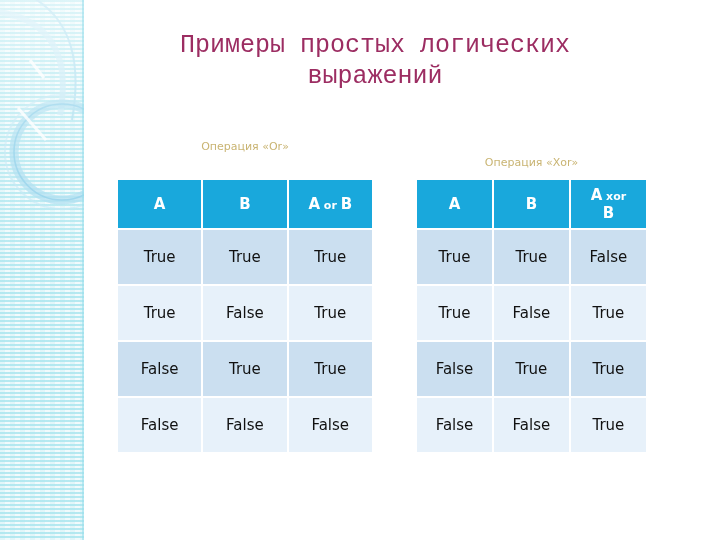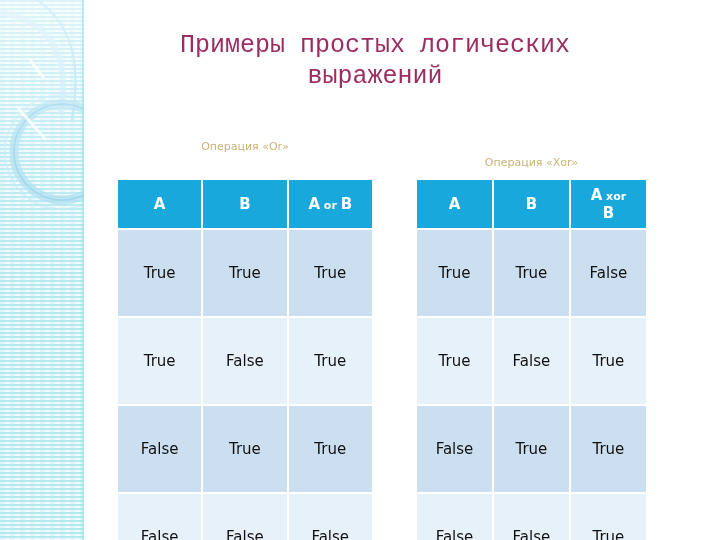--- a/index.html
+++ b/index.html
@@ -110,21 +110,21 @@
     vertical-align: middle;
     text-align: center;
     font-family: "DejaVu Sans", sans-serif;
   }
   table.truth th .small-op {
     font-size: 11px;
     font-weight: bold;
   }
   table.truth td {
     height: 54px;
-    padding: 16px;
+    padding: 0;
     text-align: center;
     vertical-align: middle;
     font-size: 15px;
     color: #111111;
     font-family: "DejaVu Sans", sans-serif;
   }
   tr.row-dark td  { background: #cbdff0; }
   tr.row-light td { background: #e7f1fa; }
 </style>
 </head>

